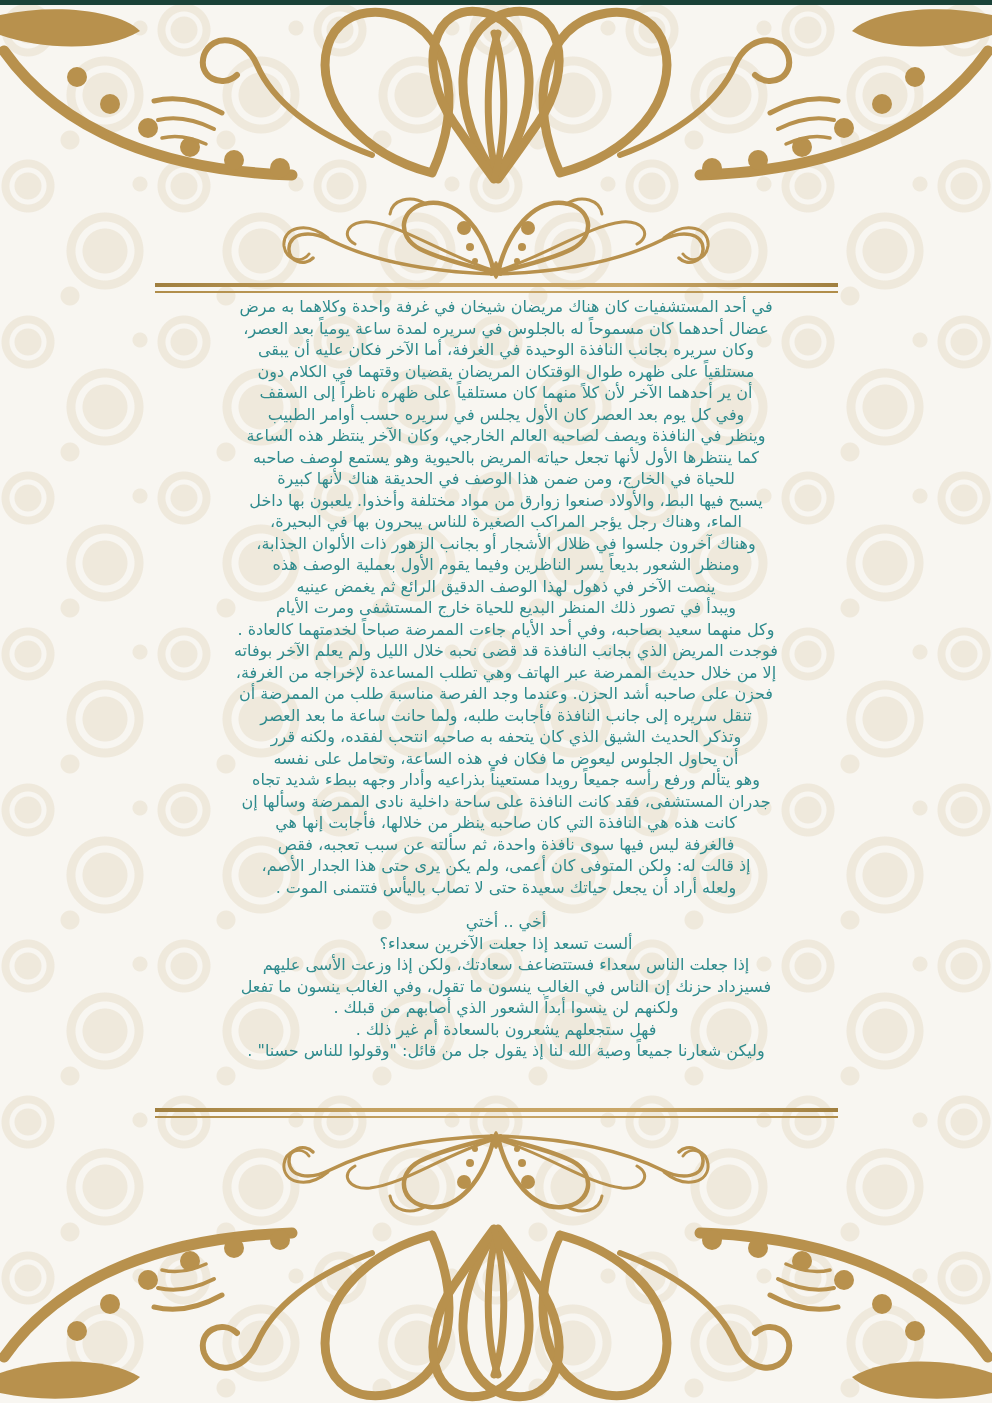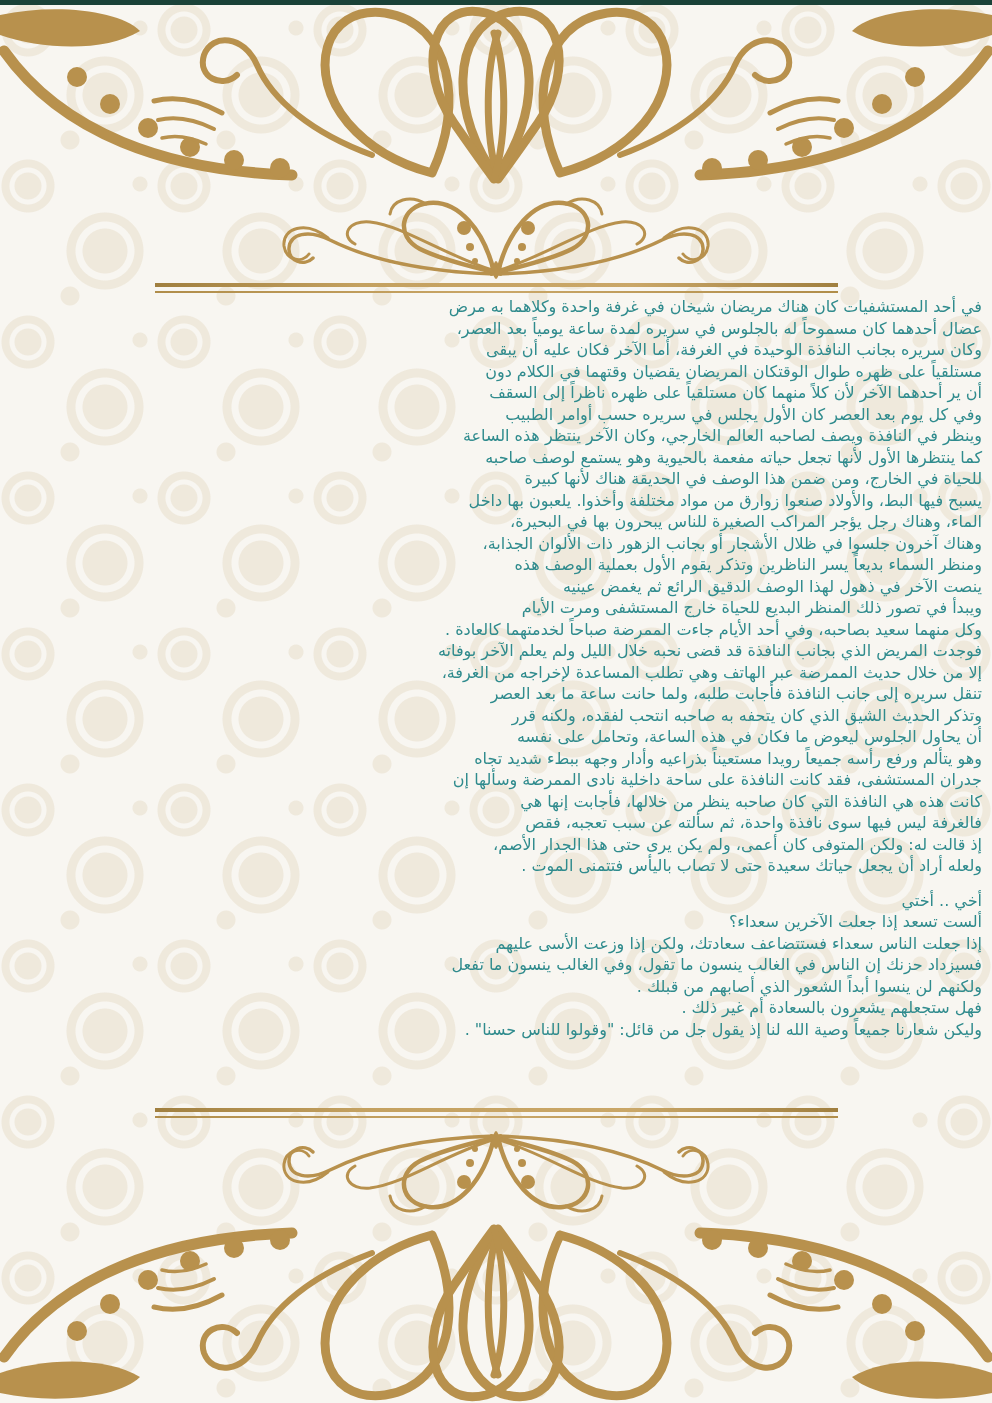--- a/index.html
+++ b/index.html
@@ -31,23 +31,23 @@
   .grand-top{position:absolute;top:5px;left:0;width:992px;height:180px;}
   .grand-bottom{position:absolute;bottom:0;left:0;width:992px;height:180px;transform:scaleY(-1);}
   .small-top{position:absolute;top:192px;left:266px;width:460px;height:92px;}
   .small-bottom{position:absolute;top:1126px;left:266px;width:460px;height:92px;transform:scaleY(-1);}
   .divider{position:absolute;left:155px;width:683px;}
   .divider-top{top:283px;}
   .divider-bottom{top:1108px;}
   .divider .line1{height:4px;background:linear-gradient(90deg,#a07f3f,#c4a160 30%,#caa768 70%,#a07f3f);}
   .divider .line2{height:2px;margin-top:4px;background:linear-gradient(90deg,#b08d4a,#caa768 50%,#b08d4a);}
   .text-block{
-    position:absolute;top:296px;left:0;right:10px;
+    position:absolute;top:296px;left:0;right:16px;
     direction:rtl;
-    text-align:right;
+    text-align:center;
     color:var(--text-teal,#2f8b8d);
     font-size:16px;
     line-height:21.5px;
     padding-left:36px;
   }
   .text-block [data-name]{white-space:nowrap;}
   .closing-heading{margin-top:13px;}
   svg{display:block;width:100%;height:100%;}
 </style>
 </head>
@@ -115,31 +115,32 @@
 
   <div class="text-block" data-name="story-text-block">
     <div data-name="story-paragraph">
         <div data-name="story-line">في أحد المستشفيات كان هناك مريضان شيخان في غرفة واحدة وكلاهما به مرض</div>
         <div data-name="story-line">عضال أحدهما كان مسموحاً له بالجلوس في سريره لمدة ساعة يومياً بعد العصر،</div>
         <div data-name="story-line">وكان سريره بجانب النافذة الوحيدة في الغرفة، أما الآخر فكان عليه أن يبقى</div>
         <div data-name="story-line">مستلقياً على ظهره طوال الوقتكان المريضان يقضيان وقتهما في الكلام دون</div>
         <div data-name="story-line">أن ير أحدهما الآخر لأن كلاً منهما كان مستلقياً على ظهره ناظراً إلى السقف</div>
         <div data-name="story-line">وفي كل يوم بعد العصر كان الأول يجلس في سريره حسب أوامر الطبيب</div>
         <div data-name="story-line">وينظر في النافذة ويصف لصاحبه العالم الخارجي، وكان الآخر ينتظر  هذه الساعة</div>
-        <div data-name="story-line">كما ينتظرها الأول لأنها تجعل حياته مفعمة بالحيوية وهو يستمع لوصف صاحبه</div>
+        <div data-name="story-line">كما ينتظرها الأول لأنها تجعل حياته المريض بالحيوية وهو يستمع لوصف صاحبه</div>
         <div data-name="story-line">للحياة في الخارج، ومن ضمن هذا الوصف في الحديقة هناك لأنها كبيرة</div>
         <div data-name="story-line">يسبح فيها البط،  والأولاد صنعوا زوارق من مواد مختلفة وأخذوا. يلعبون بها داخل</div>
         <div data-name="story-line">الماء، وهناك رجل يؤجر  المراكب الصغيرة للناس يبحرون بها في البحيرة،</div>
         <div data-name="story-line">وهناك آخرون جلسوا في ظلال الأشجار أو بجانب الزهور ذات الألوان الجذابة،</div>
-        <div data-name="story-line">ومنظر السماء بديعاً يسر الناظرين وتذكر يقوم الأول بعملية الوصف هذه</div>
+        <div data-name="story-line">ومنظر الشعور بديعاً يسر الناظرين وفيما يقوم الأول بعملية الوصف هذه</div>
         <div data-name="story-line">ينصت الآخر في ذهول لهذا الوصف الدقيق الرائع ثم يغمض عينيه</div>
         <div data-name="story-line">ويبدأ في تصور ذلك المنظر البديع للحياة خارج المستشفى ومرت الأيام</div>
         <div data-name="story-line">وكل منهما سعيد بصاحبه، وفي أحد الأيام جاءت الممرضة صباحاً لخدمتهما كالعادة .</div>
         <div data-name="story-line">فوجدت المريض الذي بجانب النافذة قد قضى نحبه خلال الليل ولم يعلم الآخر بوفاته</div>
         <div data-name="story-line">إلا من خلال حديث الممرضة عبر الهاتف وهي تطلب المساعدة لإخراجه من الغرفة،</div>
+        <div data-name="story-line">فحزن على صاحبه أشد الحزن. وعندما وجد الفرصة مناسبة طلب من الممرضة أن</div>
         <div data-name="story-line">تنقل سريره إلى جانب النافذة فأجابت طلبه، ولما حانت ساعة ما بعد العصر</div>
         <div data-name="story-line">وتذكر الحديث الشيق الذي كان يتحفه به صاحبه انتحب لفقده، ولكنه قرر</div>
         <div data-name="story-line">أن يحاول الجلوس ليعوض ما فكان في هذه الساعة، وتحامل على نفسه</div>
         <div data-name="story-line">وهو يتألم ورفع رأسه جميعاً رويدا مستعيناً بذراعيه وأدار وجهه ببطء شديد تجاه</div>
         <div data-name="story-line">جدران المستشفى، فقد كانت النافذة على ساحة داخلية نادى الممرضة وسألها إن</div>
         <div data-name="story-line">كانت هذه هي النافذة التي كان صاحبه ينظر من خلالها، فأجابت إنها هي</div>
         <div data-name="story-line">فالغرفة ليس فيها سوى نافذة واحدة، ثم سألته عن سبب تعجبه، فقص</div>
         <div data-name="story-line">إذ قالت له: ولكن المتوفى كان أعمى، ولم يكن يرى حتى هذا الجدار الأصم،</div>
         <div data-name="story-line">ولعله أراد أن يجعل حياتك سعيدة حتى لا تصاب باليأس فتتمنى الموت .</div>
       </div>

